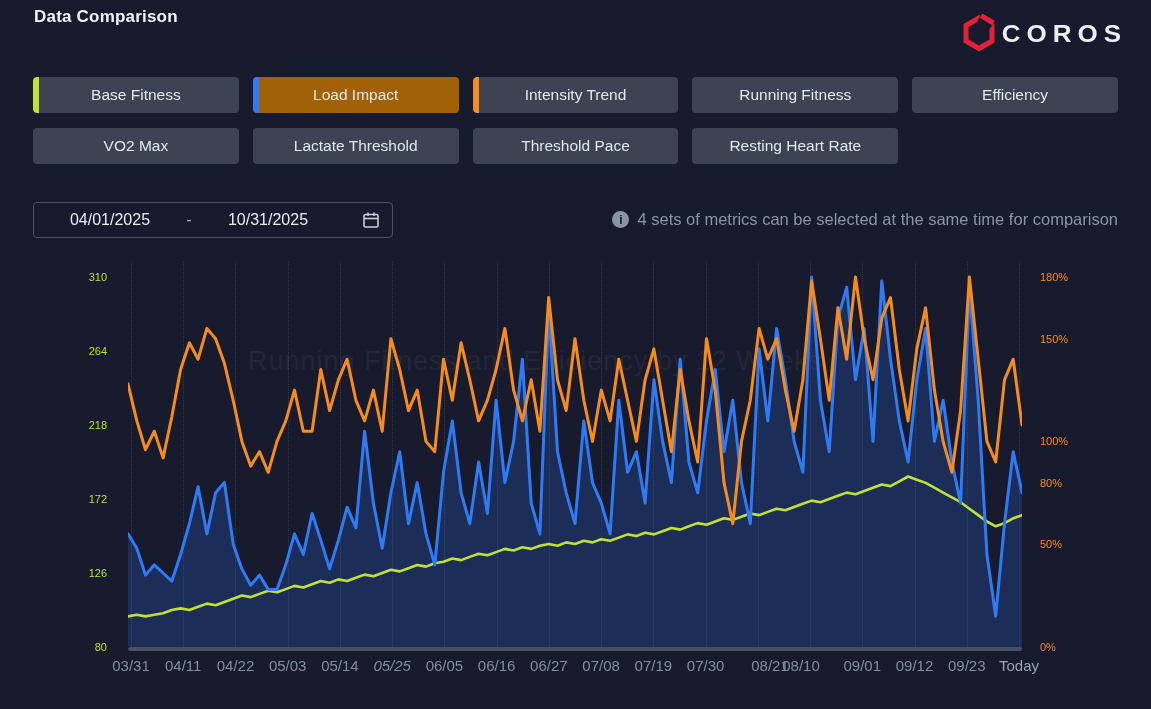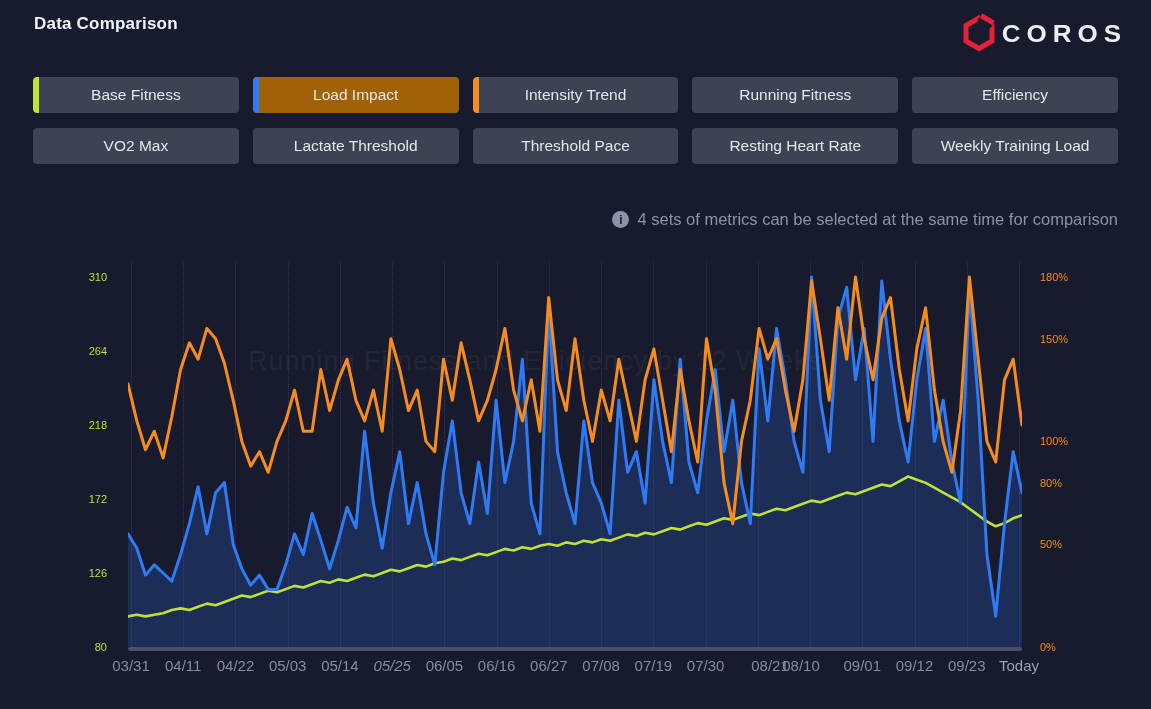--- a/index.html
+++ b/index.html
@@ -1,20 +1,20 @@
 <!DOCTYPE html>
 <html><head>
 <meta charset="utf-8">
 <style>
   html,body{margin:0;padding:0;background:#12162a;}
   body{font-family:"Liberation Sans","DejaVu Sans",sans-serif;}
   #app{position:relative;width:1151px;height:709px;background:#171b2d;overflow:hidden;}
 
   
-  .page-title{position:absolute;left:34px;top:14px;color:#f2f4f8;font-size:17px;font-weight:700;letter-spacing:.2px;}
+  .page-title{position:absolute;left:34px;top:7px;color:#f2f4f8;font-size:17px;font-weight:700;letter-spacing:.2px;}
   .brand{position:absolute;right:24px;top:14px;display:flex;align-items:center;gap:4px;}
   .brand-word{color:#eceef2;font-size:26px;font-weight:700;letter-spacing:6px;font-family:"Liberation Sans",sans-serif;transform:scaleY(.92);}
 
   
   .metric-grid{position:absolute;left:33px;top:77px;width:1085px;display:grid;grid-template-columns:repeat(5,1fr);column-gap:14px;row-gap:15px;}
   .metric-btn{position:relative;height:36px;border:none;border-radius:4px;background:#3d4353;color:#e3e6ec;font-size:15.5px;font-family:"Liberation Sans",sans-serif;cursor:pointer;overflow:hidden;padding:0;}
   .metric-btn.sel-blue{background:#a16207;}
   .metric-btn .accent{position:absolute;left:0;top:0;bottom:0;width:6px;border-radius:4px 0 0 4px;}
   .metric-btn .lbl{position:relative;}
 
@@ -56,23 +56,35 @@
   <div class="metric-grid" id="metric-grid">
       <button class="metric-btn"><span class="accent" style="background: rgb(191, 226, 52);"></span><span class="lbl">Base Fitness</span></button>
       <button class="metric-btn sel-blue"><span class="accent" style="background: rgb(47, 123, 246);"></span><span class="lbl">Load Impact</span></button>
       <button class="metric-btn"><span class="accent" style="background: rgb(247, 140, 30);"></span><span class="lbl">Intensity Trend</span></button>
       <button class="metric-btn"><span class="lbl">Running Fitness</span></button>
       <button class="metric-btn"><span class="lbl">Efficiency</span></button>
       <button class="metric-btn"><span class="lbl">VO2 Max</span></button>
       <button class="metric-btn"><span class="lbl">Lactate Threshold</span></button>
       <button class="metric-btn"><span class="lbl">Threshold Pace</span></button>
       <button class="metric-btn"><span class="lbl">Resting Heart Rate</span></button>
-      <button class="metric-btn"><span class="lbl">Weekly Training Load</span></button>
     </div>
 
+  <div class="date-box">
+    <span class="val">04/01/2025</span>
+    <span class="sep">-</span>
+    <span class="val">10/31/2025</span>
+    <span class="cal">
+      <svg width="18" height="18" viewBox="0 0 18 18">
+        <rect x="2" y="3.5" width="14" height="12.5" rx="1.5" fill="none" stroke="#c9ced9" stroke-width="1.6"></rect>
+        <line x1="2" y1="7.5" x2="16" y2="7.5" stroke="#c9ced9" stroke-width="1.6"></line>
+        <line x1="6" y1="1.5" x2="6" y2="5" stroke="#c9ced9" stroke-width="1.6"></line>
+        <line x1="12" y1="1.5" x2="12" y2="5" stroke="#c9ced9" stroke-width="1.6"></line>
+      </svg>
+    </span>
+  </div>
 
   <div class="info-note">
     <span class="info-ico">i</span>
     <span>4 sets of metrics can be selected at the same time for comparison</span>
   </div>
 
   <div class="watermark">Running Fitness and Efficiency by 12 Weeks</div>
 
   <div id="chart-region">
       <div class="gridline" style="left: 131px;"></div>

